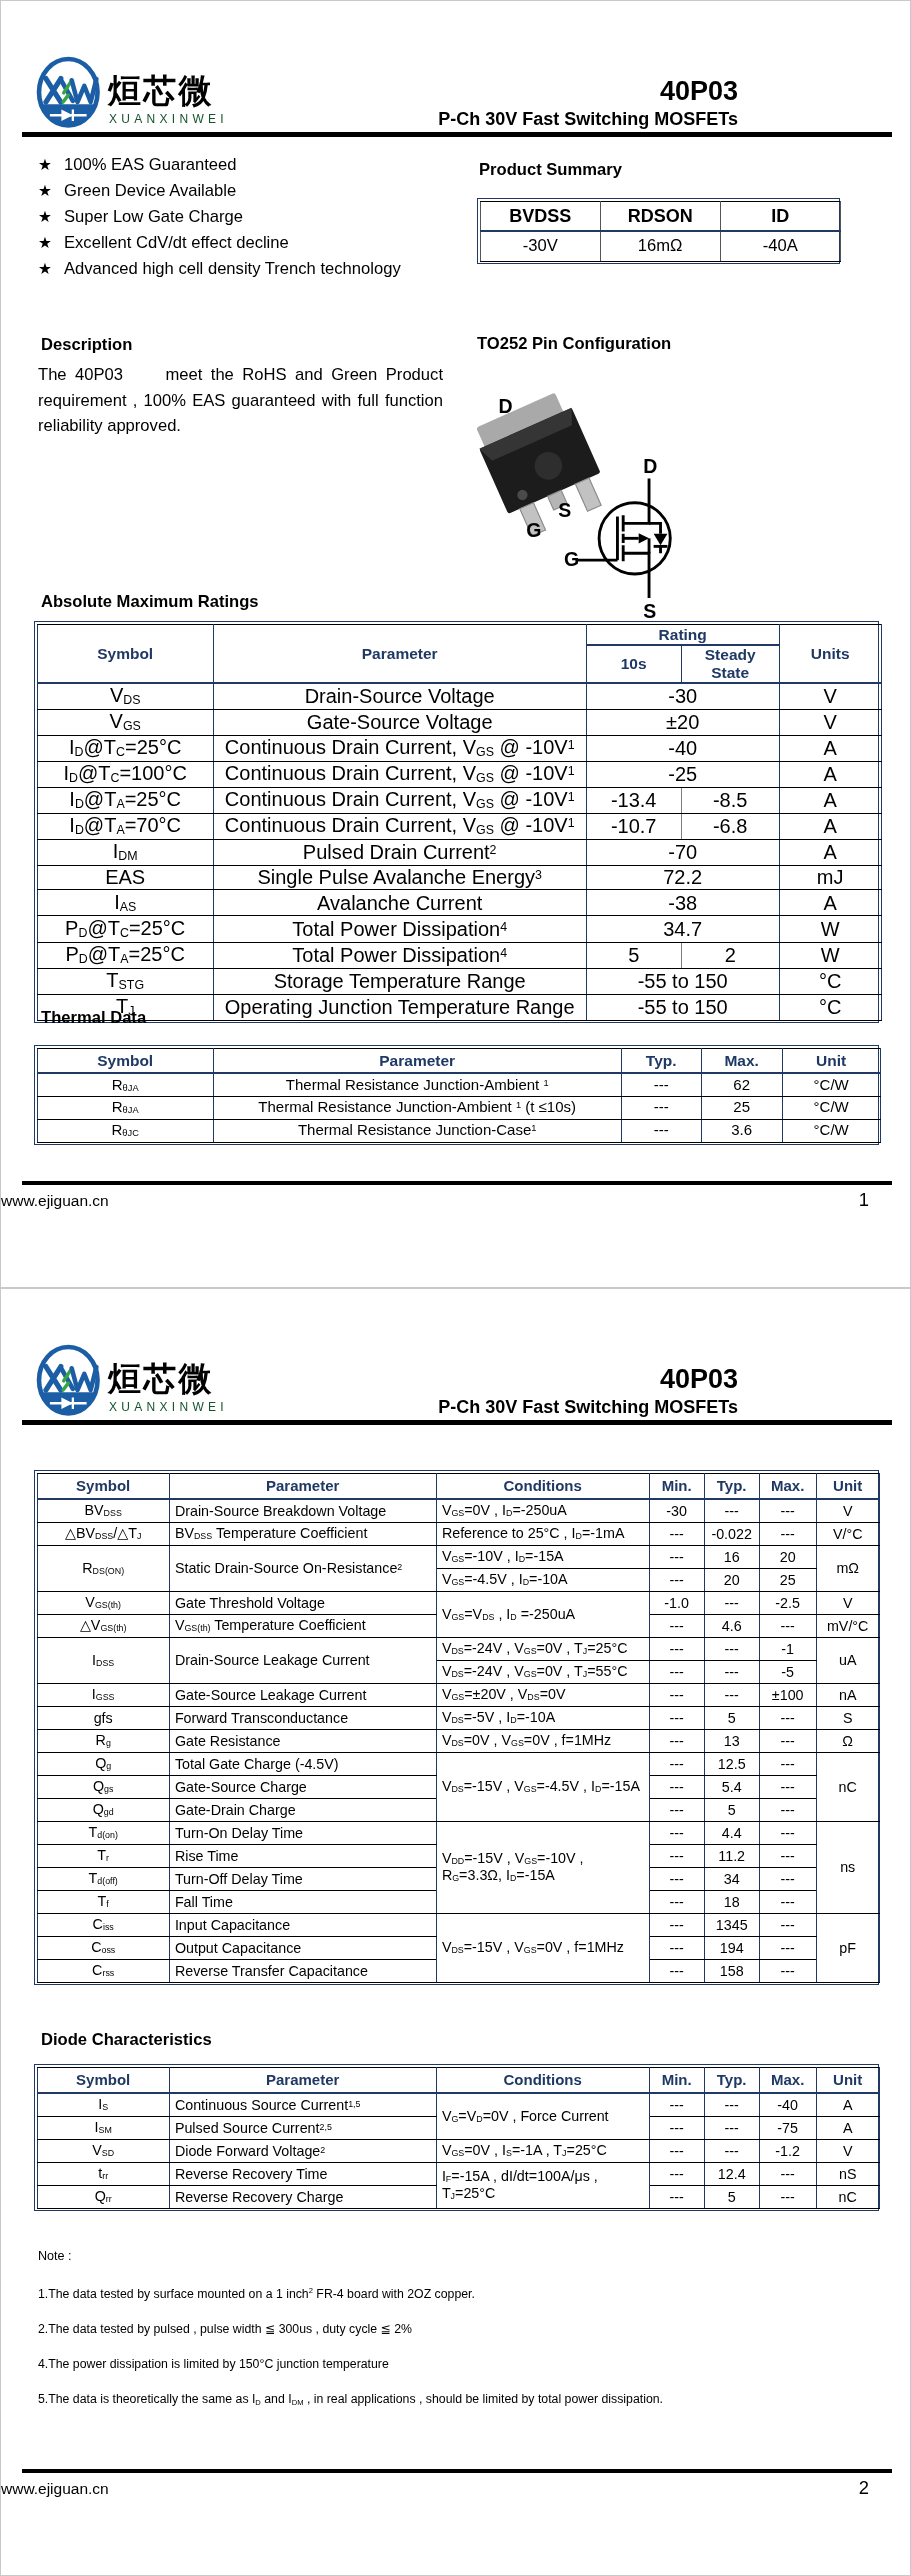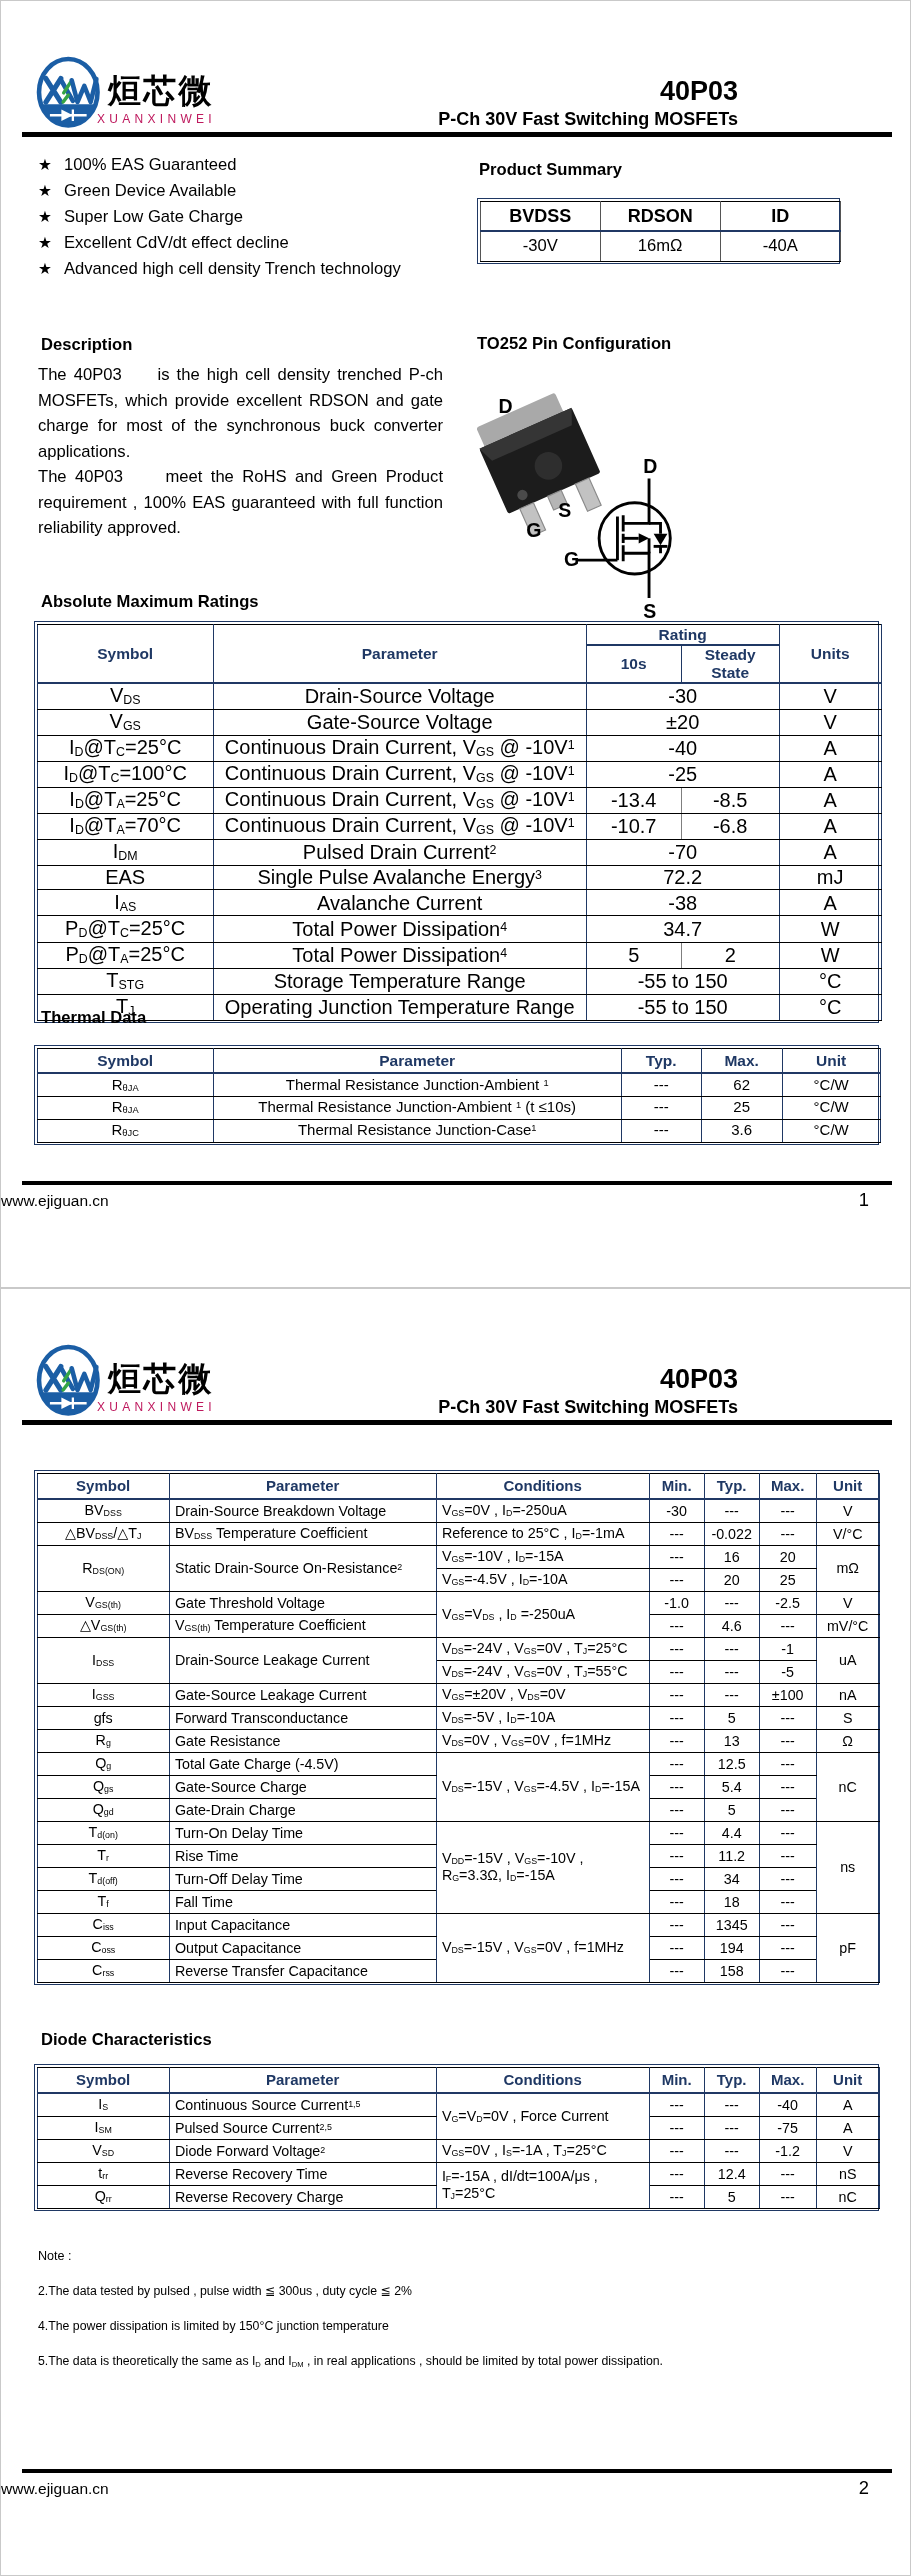--- a/index.html
+++ b/index.html
@@ -3,21 +3,21 @@
 <meta charset="utf-8">
 <style>
   * { margin:0; padding:0; box-sizing:border-box; }
   body { background:#fafafa; font-family:"Liberation Sans","DejaVu Sans",sans-serif; color:#000; width:911px; }
   .doc { width:911px; }
   .page { position:relative; width:911px; height:1288px; background:#fff; border:0.6px solid #c9c9c9; overflow:hidden; }
 
   
   .logo-mark { position:absolute; left:34px; top:55px; }
   .logo-cn { position:absolute; left:107px; top:68px; font-size:33px; font-weight:bold; letter-spacing:2.3px; font-family:"DejaVu Sans","Liberation Sans",sans-serif; }
-  .logo-en { position:absolute; left:96px; top:111px; font-size:12px; letter-spacing:4.3px; color:#be185d; }
+  .logo-en { position:absolute; left:108px; top:111px; font-size:12px; letter-spacing:4.3px; color:#14532d; }
   .part-no { position:absolute; top:75px; right:172px; font-size:27px; font-weight:bold; }
   .part-sub { position:absolute; top:108px; right:172px; font-size:18px; font-weight:bold; }
   .rule { position:absolute; left:20.7px; width:870px; top:131px; height:4.6px; background:#000; }
 
   .sec-title { position:absolute; font-size:16.6px; font-weight:bold; }
 
   
   .features { position:absolute; left:37px; top:151px; width:413px; list-style:none; }
   .features li { position:relative; padding-left:26px; font-size:16.6px; line-height:26px; }
   .features .star { position:absolute; left:0; top:0; font-size:15.5px; }
@@ -131,21 +131,20 @@
           <td>-30V</td>
           <td>16mΩ</td>
           <td>-40A</td>
         </tr>
           </tbody>
       </table>
     </div>
 
     <div class="sec-title" style="left:40px;top:334px;">Description</div>
     <div class="desc">
-      <p>The 40P03&nbsp;&nbsp;&nbsp;&nbsp; is the high cell density trenched P-ch MOSFETs, which provide excellent RDSON and gate charge for most of the synchronous buck converter applications.</p>
       <p>The 40P03&nbsp;&nbsp;&nbsp;&nbsp; meet the RoHS and Green Product requirement , 100% EAS guaranteed with full function reliability approved.</p>
     </div>
 
     <div class="sec-title" style="left:476px;top:333px;">TO252 Pin Configuration</div>
     <svg class="pincfg" width="425" height="270" viewBox="0 0 740 470">
 
       <g transform="translate(120,165) rotate(-24)">
         <rect x="-78" y="-98" width="150" height="46" rx="5" fill="#a9a9a9"></rect>
         <rect x="-78" y="-62" width="150" height="10" fill="#8d8d8d"></rect>
         <rect x="-88" y="-62" width="176" height="124" rx="4" fill="#1c1c1c"></rect>
@@ -623,20 +622,21 @@
               <td>5</td>
               <td>---</td>
               <td>nC</td>
             </tr>
         </tbody>
       </table>
     </div>
 
     <div class="notes">
       <div class="n-title">Note :</div>
+      <div>1.The data tested by surface mounted on a 1 inch<sup>2</sup> FR-4 board with 2OZ copper.</div>
       <div>2.The data tested by pulsed , pulse width ≦ 300us , duty cycle ≦ 2%</div>
       <div>4.The power dissipation is limited by 150°C junction temperature</div>
       <div>5.The data is theoretically the same as I<sub>D</sub> and I<sub>DM</sub> , in real applications , should be limited by total power dissipation.</div>
     </div>
 
     <div class="f-rule"></div>
     <div class="f-url">www.ejiguan.cn</div>
     <div class="f-pg">2</div>
   </div>
 

